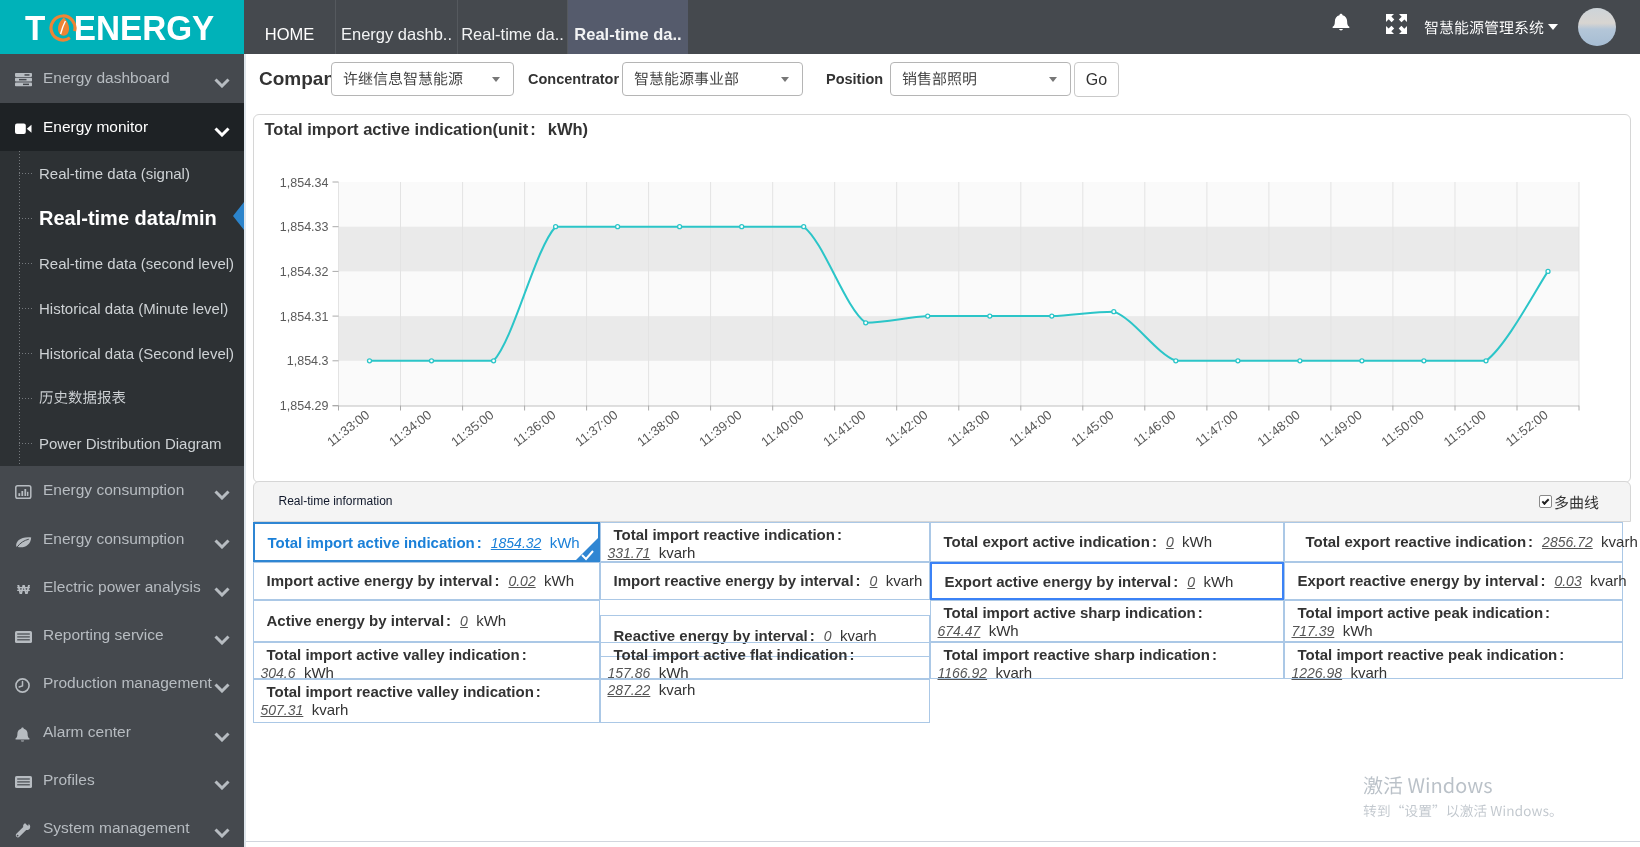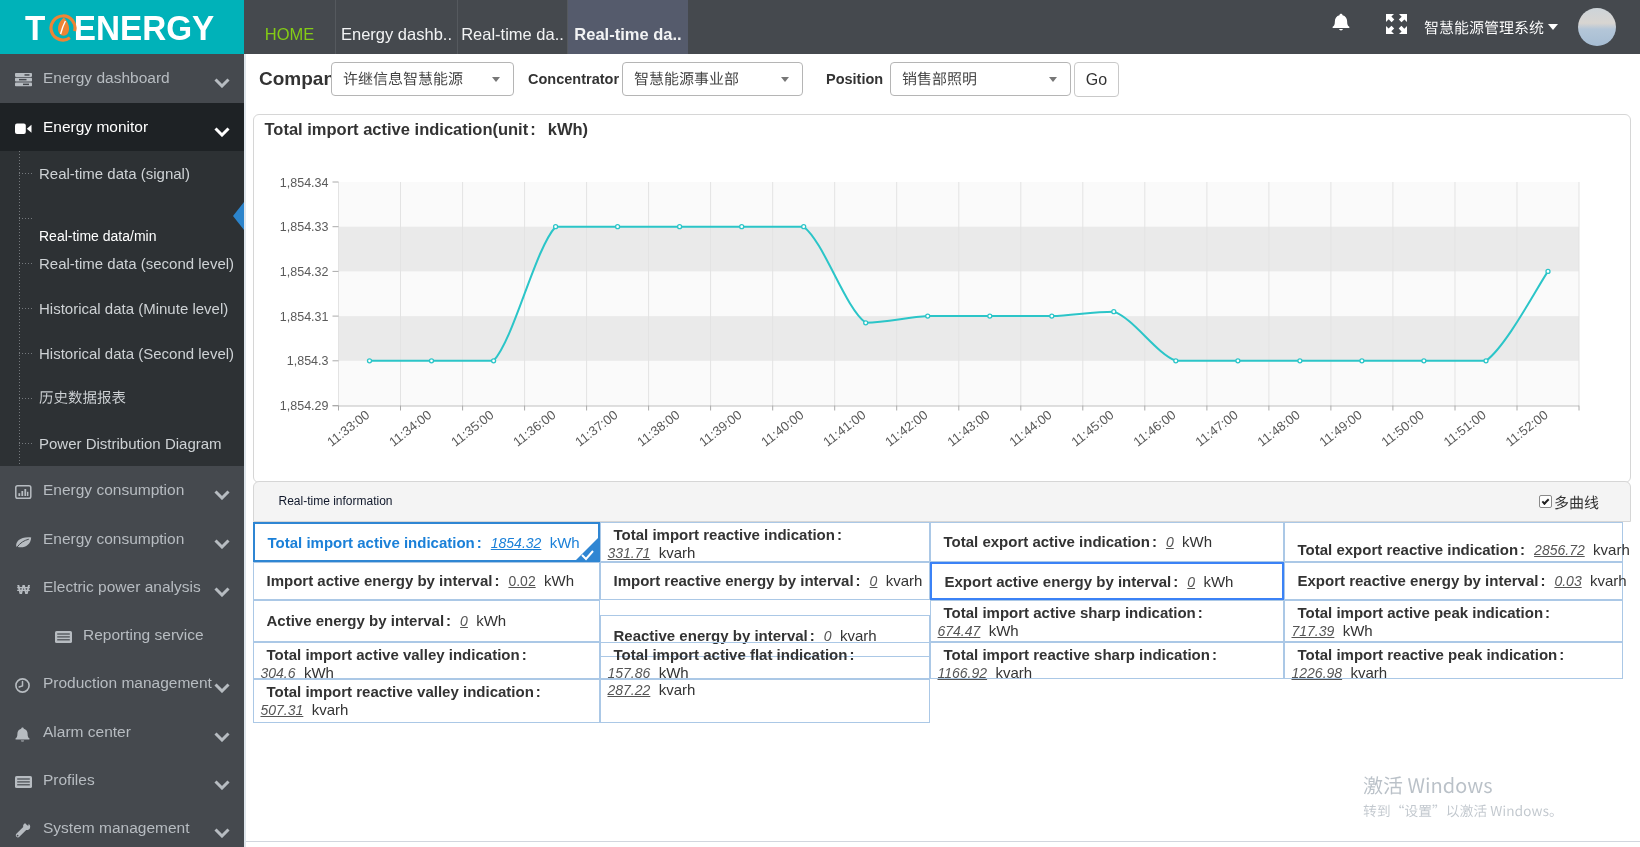--- a/index.html
+++ b/index.html
@@ -7,21 +7,21 @@
 </style></head><body>
 <div class="abs" style="left:0;top:0;width:1640px;height:54px;background:#45494e">
     <div class="abs" style="left:0;top:0;width:244px;height:54px;background:#00b2b9">
       <div class="abs" style="left:25px;top:8px;width:210px;height:40px;color:#fff;font-weight:bold;font-size:35px;letter-spacing:0px;white-space:nowrap;transform:scaleX(0.95);transform-origin:0 0">T<span style="display:inline-block;width:30px"></span>ENERGY</div>
       <svg class="abs" style="left:48px;top:12px" width="30" height="32" viewBox="0 0 30 32" xmlns="http://www.w3.org/2000/svg">
         <path d="M21.9 25.8 A12 12 0 1 1 26.6 19.1" fill="none" stroke="#ee8434" stroke-width="3.2"></path>
         <path d="M15.8 5.5 C10 10.5 8.6 17 11.6 21.8 C13.8 24.8 18.4 24.2 20 21 C22.5 16.5 20.5 10 15.8 5.5 Z" fill="#ee8434"></path>
         <path d="M12.6 22 C14 16.5 15.6 12.5 17.4 9" stroke="#fff" stroke-width="1.4" fill="none"></path>
       </svg>
     </div>
-    <div class="abs" style="left:244px;top:0;width:92px;height:54px;border-right:1px solid #55595e;color:#84cc16;font-size:16.5px;line-height:68px;text-align:center;white-space:nowrap">HOME</div>
+    <div class="abs" style="left:244px;top:0;width:92px;height:54px;border-right:1px solid #55595e;color:#ffffff;font-size:16.5px;line-height:68px;text-align:center;white-space:nowrap">HOME</div>
     <div class="abs" style="left:336px;top:0;width:122px;height:54px;border-right:1px solid #55595e;color:#f2f3f4;font-size:16.5px;line-height:68px;text-align:center;white-space:nowrap">Energy dashb..</div>
     <div class="abs" style="left:458px;top:0;width:110px;height:54px;border-right:1px solid #55595e;color:#f2f3f4;font-size:16.5px;line-height:68px;text-align:center;white-space:nowrap">Real-time da..</div>
     <div class="abs" style="left:568px;top:0;width:120px;height:54px;background:#555b6c;color:#f2f3f4;font-weight:bold;font-size:16.5px;line-height:68px;text-align:center;white-space:nowrap">Real-time da..</div>
     <div class="abs" style="left:1332px;top:13px"><svg width="18" height="18" viewBox="0 0 18 18" style="" xmlns="http://www.w3.org/2000/svg">
         <g transform="scale(1.2)">
           <path d="M7.5 0.6 C8.2 0.6 8.7 1.1 8.8 1.8 C11.2 2.4 12.6 4.3 12.6 6.8 C12.6 9.6 13.3 10.6 14.2 11.3 C14.8 11.7 14.6 12.6 13.8 12.6 L1.2 12.6 C0.4 12.6 0.2 11.7 0.8 11.3 C1.7 10.6 2.4 9.6 2.4 6.8 C2.4 4.3 3.8 2.4 6.2 1.8 C6.3 1.1 6.8 0.6 7.5 0.6 Z" fill="#fff"></path>
           <path d="M5.8 13.4 A1.8 1.8 0 0 0 9.2 13.4 Z" fill="#fff"></path>
         </g>
       </svg></div>
     <div class="abs" style="left:1386px;top:14px"><svg width="21" height="20" viewBox="0 0 21 20" style="" xmlns="http://www.w3.org/2000/svg">
@@ -61,21 +61,21 @@
       <div class="abs" style="left:43px;top:0;height:48.6px;line-height:48.6px;font-size:15.5px;color:#fff;white-space:nowrap">Energy monitor</div>
       <div class="abs" style="left:214px;top:20px"><svg width="16" height="10" viewBox="0 0 16 10" xmlns="http://www.w3.org/2000/svg">
           <path d="M1.5 1.5 L8 8 L14.5 1.5" stroke="#fff" stroke-width="3" fill="none"></path>
         </svg></div>
     </div>
     <div class="abs" style="left:0;top:97.2px;width:244px;height:315px;background:#2d3134">
       <div class="abs" style="left:19px;top:0;width:1px;height:315px;background-image:repeating-linear-gradient(180deg,#75797d 0,#75797d 1px,transparent 1px,transparent 3px)"></div>
       <div class="abs" style="left:19px;top:22px;width:14px;height:1px;background-image:repeating-linear-gradient(90deg,#75797d 0,#75797d 1px,transparent 1px,transparent 3px)"></div>
       <div class="abs" style="left:39px;top:0px;height:45px;line-height:45px;font-size:15px;color:#ced2d5;white-space:nowrap">Real-time data (signal)</div>
       <div class="abs" style="left:19px;top:67px;width:14px;height:1px;background-image:repeating-linear-gradient(90deg,#75797d 0,#75797d 1px,transparent 1px,transparent 3px)"></div>
-      <div class="abs" style="left:39px;top:63px;height:45px;line-height:45px;font-size:14px;font-weight:normal;color:#ffffff;white-space:nowrap">Real-time data/min</div>
+      <div class="abs" style="left:39px;top:45px;height:45px;line-height:45px;font-size:20px;font-weight:bold;color:#ffffff;white-space:nowrap">Real-time data/min</div>
       <div class="abs" style="left:233px;top:50.5px;width:0;height:0;border-top:14px solid transparent;border-bottom:14px solid transparent;border-right:11px solid #2c84cb"></div>
       <div class="abs" style="left:19px;top:112px;width:14px;height:1px;background-image:repeating-linear-gradient(90deg,#75797d 0,#75797d 1px,transparent 1px,transparent 3px)"></div>
       <div class="abs" style="left:39px;top:90px;height:45px;line-height:45px;font-size:15px;color:#ced2d5;white-space:nowrap">Real-time data (second level)</div>
       <div class="abs" style="left:19px;top:157px;width:14px;height:1px;background-image:repeating-linear-gradient(90deg,#75797d 0,#75797d 1px,transparent 1px,transparent 3px)"></div>
       <div class="abs" style="left:39px;top:135px;height:45px;line-height:45px;font-size:15px;color:#ced2d5;white-space:nowrap">Historical data (Minute level)</div>
       <div class="abs" style="left:19px;top:202px;width:14px;height:1px;background-image:repeating-linear-gradient(90deg,#75797d 0,#75797d 1px,transparent 1px,transparent 3px)"></div>
       <div class="abs" style="left:39px;top:180px;height:45px;line-height:45px;font-size:15px;color:#ced2d5;white-space:nowrap">Historical data (Second level)</div>
       <div class="abs" style="left:19px;top:247px;width:14px;height:1px;background-image:repeating-linear-gradient(90deg,#75797d 0,#75797d 1px,transparent 1px,transparent 3px)"></div>
       <div class="abs" style="left:39px;top:238px"><svg class="" style="" width="87.0" height="18.1" viewBox="0 -13.8 87.0 18.1" xmlns="http://www.w3.org/2000/svg">
           <path d="M1.7 -11.5V-6.8C1.7 -4.6 1.6 -1.6 0.5 0.5C0.8 0.6 1.3 0.9 1.5 1.1C2.6 -1.2 2.8 -4.5 2.8 -6.8V-10.4H13.7V-11.5ZM7.2 -9.7C7.1 -8.8 7.1 -8.0 7.1 -7.3H3.7V-6.2H7.0C6.7 -3.4 5.9 -1.1 3.1 0.3C3.3 0.5 3.7 0.8 3.8 1.1C6.8 -0.5 7.8 -3.1 8.1 -6.2H11.9C11.7 -2.3 11.4 -0.7 11.0 -0.3C10.9 -0.1 10.7 -0.1 10.4 -0.1C10.1 -0.1 9.2 -0.1 8.3 -0.2C8.4 0.1 8.6 0.6 8.6 0.9C9.5 0.9 10.4 1.0 10.8 0.9C11.3 0.9 11.6 0.8 11.9 0.4C12.5 -0.2 12.7 -2.0 13.0 -6.8C13.0 -6.9 13.0 -7.3 13.0 -7.3H8.2C8.2 -8.0 8.3 -8.8 8.3 -9.7Z M17.3 -8.8H21.2V-6.1H17.3ZM22.3 -8.8H26.2V-6.1H22.3ZM17.9 -4.6 17.0 -4.2C17.5 -3.0 18.3 -2.0 19.1 -1.3C18.2 -0.7 17.0 -0.2 15.1 0.2C15.4 0.4 15.6 0.9 15.8 1.2C17.7 0.7 19.1 0.1 20.1 -0.7C22.0 0.5 24.6 0.9 28.0 1.1C28.0 0.8 28.3 0.3 28.5 0.0C25.2 -0.1 22.8 -0.4 20.9 -1.4C21.9 -2.5 22.2 -3.8 22.3 -5.1H27.3V-9.9H22.3V-12.1H21.2V-9.9H16.3V-5.1H21.2C21.1 -4.0 20.9 -2.9 20.0 -2.0C19.2 -2.7 18.5 -3.5 17.9 -4.6Z M35.4 -11.9C35.2 -11.3 34.7 -10.5 34.3 -10.0L35.0 -9.6C35.4 -10.1 35.9 -10.8 36.3 -11.5ZM30.3 -11.5C30.7 -10.9 31.0 -10.1 31.2 -9.6L32.0 -9.9C31.9 -10.5 31.5 -11.3 31.1 -11.8ZM34.9 -3.8C34.6 -3.0 34.1 -2.4 33.6 -1.8C33.0 -2.1 32.5 -2.4 31.9 -2.6C32.1 -3.0 32.4 -3.3 32.6 -3.8ZM30.6 -2.2C31.3 -1.9 32.1 -1.6 32.8 -1.2C31.9 -0.5 30.8 -0.1 29.6 0.2C29.8 0.4 30.0 0.8 30.1 1.0C31.5 0.7 32.7 0.1 33.7 -0.7C34.2 -0.4 34.6 -0.2 35.0 0.1L35.7 -0.6C35.3 -0.9 34.9 -1.1 34.4 -1.4C35.2 -2.2 35.8 -3.2 36.2 -4.5L35.6 -4.7L35.4 -4.7H33.0L33.4 -5.4L32.4 -5.6C32.3 -5.3 32.1 -5.0 32.0 -4.7H30.0V-3.8H31.5C31.2 -3.2 30.9 -2.7 30.6 -2.2ZM32.7 -12.2V-9.5H29.7V-8.6H32.4C31.7 -7.6 30.6 -6.7 29.6 -6.3C29.8 -6.1 30.0 -5.7 30.2 -5.5C31.0 -6.0 32.0 -6.8 32.7 -7.6V-5.9H33.7V-7.8C34.4 -7.3 35.3 -6.6 35.7 -6.3L36.3 -7.1C35.9 -7.3 34.7 -8.1 34.0 -8.6H36.7V-9.5H33.7V-12.2ZM38.1 -12.1C37.8 -9.5 37.1 -7.1 36.0 -5.6C36.2 -5.4 36.6 -5.1 36.8 -4.9C37.2 -5.4 37.5 -6.1 37.8 -6.8C38.1 -5.4 38.5 -4.0 39.1 -2.9C38.3 -1.5 37.1 -0.4 35.5 0.3C35.7 0.5 36.0 1.0 36.1 1.2C37.6 0.4 38.7 -0.6 39.6 -1.9C40.3 -0.6 41.2 0.3 42.4 1.0C42.5 0.8 42.8 0.4 43.1 0.2C41.9 -0.5 40.9 -1.5 40.2 -2.9C40.9 -4.4 41.4 -6.2 41.8 -8.4H42.7V-9.4H38.6C38.8 -10.2 39.0 -11.0 39.1 -11.9ZM40.7 -8.4C40.5 -6.7 40.2 -5.2 39.6 -4.0C39.1 -5.3 38.7 -6.8 38.4 -8.4Z M50.5 -3.5V1.2H51.5V0.6H55.9V1.1H56.9V-3.5H54.1V-5.2H57.4V-6.2H54.1V-7.8H56.9V-11.5H49.2V-7.2C49.2 -4.9 49.1 -1.7 47.6 0.5C47.8 0.7 48.3 1.0 48.5 1.1C49.7 -0.6 50.1 -3.1 50.2 -5.2H53.1V-3.5ZM50.3 -10.6H55.8V-8.7H50.3ZM50.3 -7.8H53.1V-6.2H50.3L50.3 -7.2ZM51.5 -0.3V-2.5H55.9V-0.3ZM45.9 -12.2V-9.3H44.1V-8.2H45.9V-5.1C45.2 -4.8 44.5 -4.6 43.9 -4.5L44.2 -3.4L45.9 -4.0V-0.2C45.9 0.0 45.8 0.1 45.7 0.1C45.5 0.1 44.9 0.1 44.3 0.1C44.4 0.3 44.6 0.8 44.6 1.1C45.5 1.1 46.1 1.0 46.4 0.9C46.8 0.7 46.9 0.4 46.9 -0.2V-4.3L48.6 -4.8L48.4 -5.8L46.9 -5.4V-8.2H48.6V-9.3H46.9V-12.2Z M64.1 -11.7V1.1H65.2V-5.7H65.7C66.2 -4.2 67.0 -2.8 67.9 -1.6C67.2 -0.8 66.3 -0.1 65.3 0.4C65.6 0.6 65.9 0.9 66.0 1.2C67.0 0.7 67.9 -0.0 68.6 -0.8C69.4 0.0 70.3 0.7 71.2 1.1C71.4 0.8 71.7 0.4 72.0 0.2C71.0 -0.2 70.1 -0.9 69.3 -1.6C70.4 -3.0 71.1 -4.7 71.5 -6.5L70.7 -6.8L70.5 -6.7H65.2V-10.7H69.8C69.8 -9.4 69.7 -8.8 69.5 -8.6C69.4 -8.5 69.2 -8.5 68.9 -8.5C68.6 -8.5 67.7 -8.5 66.7 -8.6C66.9 -8.3 67.0 -8.0 67.0 -7.7C68.0 -7.6 68.9 -7.6 69.4 -7.6C69.9 -7.7 70.2 -7.8 70.4 -8.0C70.8 -8.4 70.9 -9.2 71.0 -11.2C71.0 -11.4 71.0 -11.7 71.0 -11.7ZM66.7 -5.7H70.2C69.8 -4.6 69.3 -3.4 68.6 -2.5C67.8 -3.4 67.1 -4.5 66.7 -5.7ZM60.7 -12.2V-9.3H58.7V-8.2H60.7V-5.1L58.5 -4.5L58.8 -3.4L60.7 -4.0V-0.2C60.7 0.1 60.7 0.1 60.4 0.1C60.2 0.1 59.5 0.1 58.6 0.1C58.8 0.4 58.9 0.9 59.0 1.2C60.1 1.2 60.8 1.1 61.2 1.0C61.7 0.8 61.8 0.5 61.8 -0.2V-4.3L63.6 -4.8L63.5 -5.9L61.8 -5.4V-8.2H63.5V-9.3H61.8V-12.2Z M76.2 1.1C76.5 0.9 77.0 0.7 81.1 -0.6C81.0 -0.8 80.9 -1.2 80.9 -1.5L77.4 -0.4V-3.6C78.2 -4.2 79.0 -4.9 79.6 -5.6C80.8 -2.5 82.8 -0.3 85.8 0.7C86.0 0.4 86.3 -0.0 86.5 -0.3C85.1 -0.7 83.9 -1.4 82.9 -2.3C83.8 -2.9 84.8 -3.7 85.7 -4.4L84.8 -5.0C84.1 -4.4 83.1 -3.6 82.2 -3.0C81.6 -3.8 81.1 -4.6 80.7 -5.6H86.0V-6.5H80.3V-7.8H84.9V-8.7H80.3V-9.9H85.6V-10.9H80.3V-12.2H79.2V-10.9H74.0V-9.9H79.2V-8.7H74.8V-7.8H79.2V-6.5H73.4V-5.6H78.3C76.9 -4.4 74.8 -3.2 73.0 -2.7C73.3 -2.4 73.6 -2.0 73.7 -1.8C74.6 -2.1 75.4 -2.5 76.2 -2.9V-0.8C76.2 -0.2 75.9 0.0 75.7 0.2C75.8 0.4 76.1 0.9 76.2 1.1Z" fill="#ced2d5"></path>
@@ -109,21 +109,21 @@
     <div class="abs" style="left:0;top:508.8px;width:244px;height:48.6px;">
       <div class="abs" style="left:15px;top:19px"><svg width="17" height="14" viewBox="0 0 17 14" xmlns="http://www.w3.org/2000/svg">
           <text x="8.5" y="12" text-anchor="middle" font-family="Liberation Sans, sans-serif" font-weight="bold" font-size="13.5" fill="#b7bcc1">W</text>
           <path d="M2.2 5.6 H14.8 M2.2 8.4 H14.8" stroke="#b7bcc1" stroke-width="1.2"></path>
         </svg></div>
       <div class="abs" style="left:43px;top:0;height:48.6px;line-height:48.6px;font-size:15.5px;color:#b7bcc1;white-space:nowrap">Electric power analysis</div>
       <div class="abs" style="left:214px;top:20px"><svg width="16" height="10" viewBox="0 0 16 10" xmlns="http://www.w3.org/2000/svg">
           <path d="M1.5 1.5 L8 8 L14.5 1.5" stroke="#b7bcc1" stroke-width="3" fill="none"></path>
         </svg></div>
     </div>
-    <div class="abs" style="left:0;top:557.1px;width:244px;height:48.6px;margin-left:40px;">
+    <div class="abs" style="left:0;top:557.1px;width:244px;height:48.6px;">
       <div class="abs" style="left:15px;top:19px"><svg width="17" height="14" viewBox="0 0 17 14" style="" xmlns="http://www.w3.org/2000/svg">
           <rect x="0" y="1" width="17" height="12" rx="1.6" fill="#b7bcc1"></rect>
           <rect x="2.2" y="3.4" width="12.6" height="1.2" fill="#45494e"></rect>
           <rect x="2.2" y="6.3" width="12.6" height="1.2" fill="#45494e"></rect>
           <rect x="2.2" y="9.2" width="12.6" height="1.2" fill="#45494e"></rect>
         </svg></div>
       <div class="abs" style="left:43px;top:0;height:48.6px;line-height:48.6px;font-size:15.5px;color:#b7bcc1;white-space:nowrap">Reporting service</div>
       <div class="abs" style="left:214px;top:20px"><svg width="16" height="10" viewBox="0 0 16 10" xmlns="http://www.w3.org/2000/svg">
           <path d="M1.5 1.5 L8 8 L14.5 1.5" stroke="#b7bcc1" stroke-width="3" fill="none"></path>
         </svg></div>
@@ -271,24 +271,24 @@
     <path d="M4 9 L8 13 L15 5" stroke="#fff" stroke-width="2" fill="none"></path>
   </svg>
 <div class="abs" style="left:599.5px;top:522px;width:330.0px;height:40px;border:1px solid #abc8e6;font-size:15px;color:#333">
     <div style="padding:3px 0 0 13px;font-weight:bold;white-space:nowrap">Total import reactive indication<span style="display:inline-block;width:2px"></span>:<span style="display:inline-block;width:9px"></span></div>
     <div style="padding:1px 0 0 7px;white-space:nowrap"><span style="font-style:italic;text-decoration:underline;color:#555;font-size:14px">331.71</span><span style="color:#333">&nbsp;&nbsp;kvarh</span></div>
   </div>
 <div class="abs" style="left:929.5px;top:522px;width:354.0px;height:40px;border:1px solid #abc8e6;font-size:15px;color:#333">
     <div style="padding-left:13px;line-height:38px;white-space:nowrap"><span style="font-weight:bold">Total export active indication<span style="display:inline-block;width:2px"></span>:<span style="display:inline-block;width:9px"></span></span><span style="font-style:italic;text-decoration:underline;color:#555;font-size:14px">0</span><span style="color:#333">&nbsp;&nbsp;kWh</span></div>
   </div>
 <div class="abs" style="left:1283.5px;top:522px;width:339.0px;height:40px;border:1px solid #abc8e6;font-size:15px;color:#333">
-    <div style="padding-left:13px;line-height:54px;white-space:nowrap"><span style="font-weight:bold">Total export reactive indication<span style="display:inline-block;width:2px"></span>:<span style="display:inline-block;width:9px"></span></span><span style="font-style:italic;text-decoration:underline;color:#555;font-size:14px">2856.72</span><span style="color:#333">&nbsp;&nbsp;kvarh</span></div>
+    <div style="padding-left:21px;line-height:38px;white-space:nowrap"><span style="font-weight:bold">Total export reactive indication<span style="display:inline-block;width:2px"></span>:<span style="display:inline-block;width:9px"></span></span><span style="font-style:italic;text-decoration:underline;color:#555;font-size:14px">2856.72</span><span style="color:#333">&nbsp;&nbsp;kvarh</span></div>
   </div>
 <div class="abs" style="left:252.5px;top:562px;width:347.0px;height:37.5px;border:1px solid #abc8e6;font-size:15px;color:#333">
-    <div style="padding-left:13px;line-height:35.5px;white-space:nowrap"><span style="font-weight:bold">Import active energy by interval<span style="display:inline-block;width:2px"></span>:<span style="display:inline-block;width:9px"></span></span><span style="text-decoration:underline;color:#555;font-size:14px">0.02</span><span style="color:#333">&nbsp;&nbsp;kWh</span></div>
+    <div style="padding-left:13px;line-height:35.5px;white-space:nowrap"><span style="font-weight:bold">Import active energy by interval<span style="display:inline-block;width:2px"></span>:<span style="display:inline-block;width:9px"></span></span><span style="font-style:italic;text-decoration:underline;color:#555;font-size:14px">0.02</span><span style="color:#333">&nbsp;&nbsp;kWh</span></div>
   </div>
 <div class="abs" style="left:599.5px;top:562px;width:330.0px;height:37.5px;border:1px solid #abc8e6;font-size:15px;color:#333">
     <div style="padding-left:13px;line-height:35.5px;white-space:nowrap"><span style="font-weight:bold">Import reactive energy by interval<span style="display:inline-block;width:2px"></span>:<span style="display:inline-block;width:9px"></span></span><span style="font-style:italic;text-decoration:underline;color:#555;font-size:14px">0</span><span style="color:#333">&nbsp;&nbsp;kvarh</span></div>
   </div>
 <div class="abs" style="left:929.5px;top:562px;width:354.0px;height:37.5px;border:2px solid #3b82f6;font-size:15px;color:#333">
     <div style="padding-left:13px;line-height:35.5px;white-space:nowrap"><span style="font-weight:bold">Export active energy by interval<span style="display:inline-block;width:2px"></span>:<span style="display:inline-block;width:9px"></span></span><span style="font-style:italic;text-decoration:underline;color:#555;font-size:14px">0</span><span style="color:#333">&nbsp;&nbsp;kWh</span></div>
   </div>
 <div class="abs" style="left:1283.5px;top:562px;width:339.0px;height:37.5px;border:1px solid #abc8e6;font-size:15px;color:#333">
     <div style="padding-left:13px;line-height:35.5px;white-space:nowrap"><span style="font-weight:bold">Export reactive energy by interval<span style="display:inline-block;width:2px"></span>:<span style="display:inline-block;width:9px"></span></span><span style="font-style:italic;text-decoration:underline;color:#555;font-size:14px">0.03</span><span style="color:#333">&nbsp;&nbsp;kvarh</span></div>
   </div>

